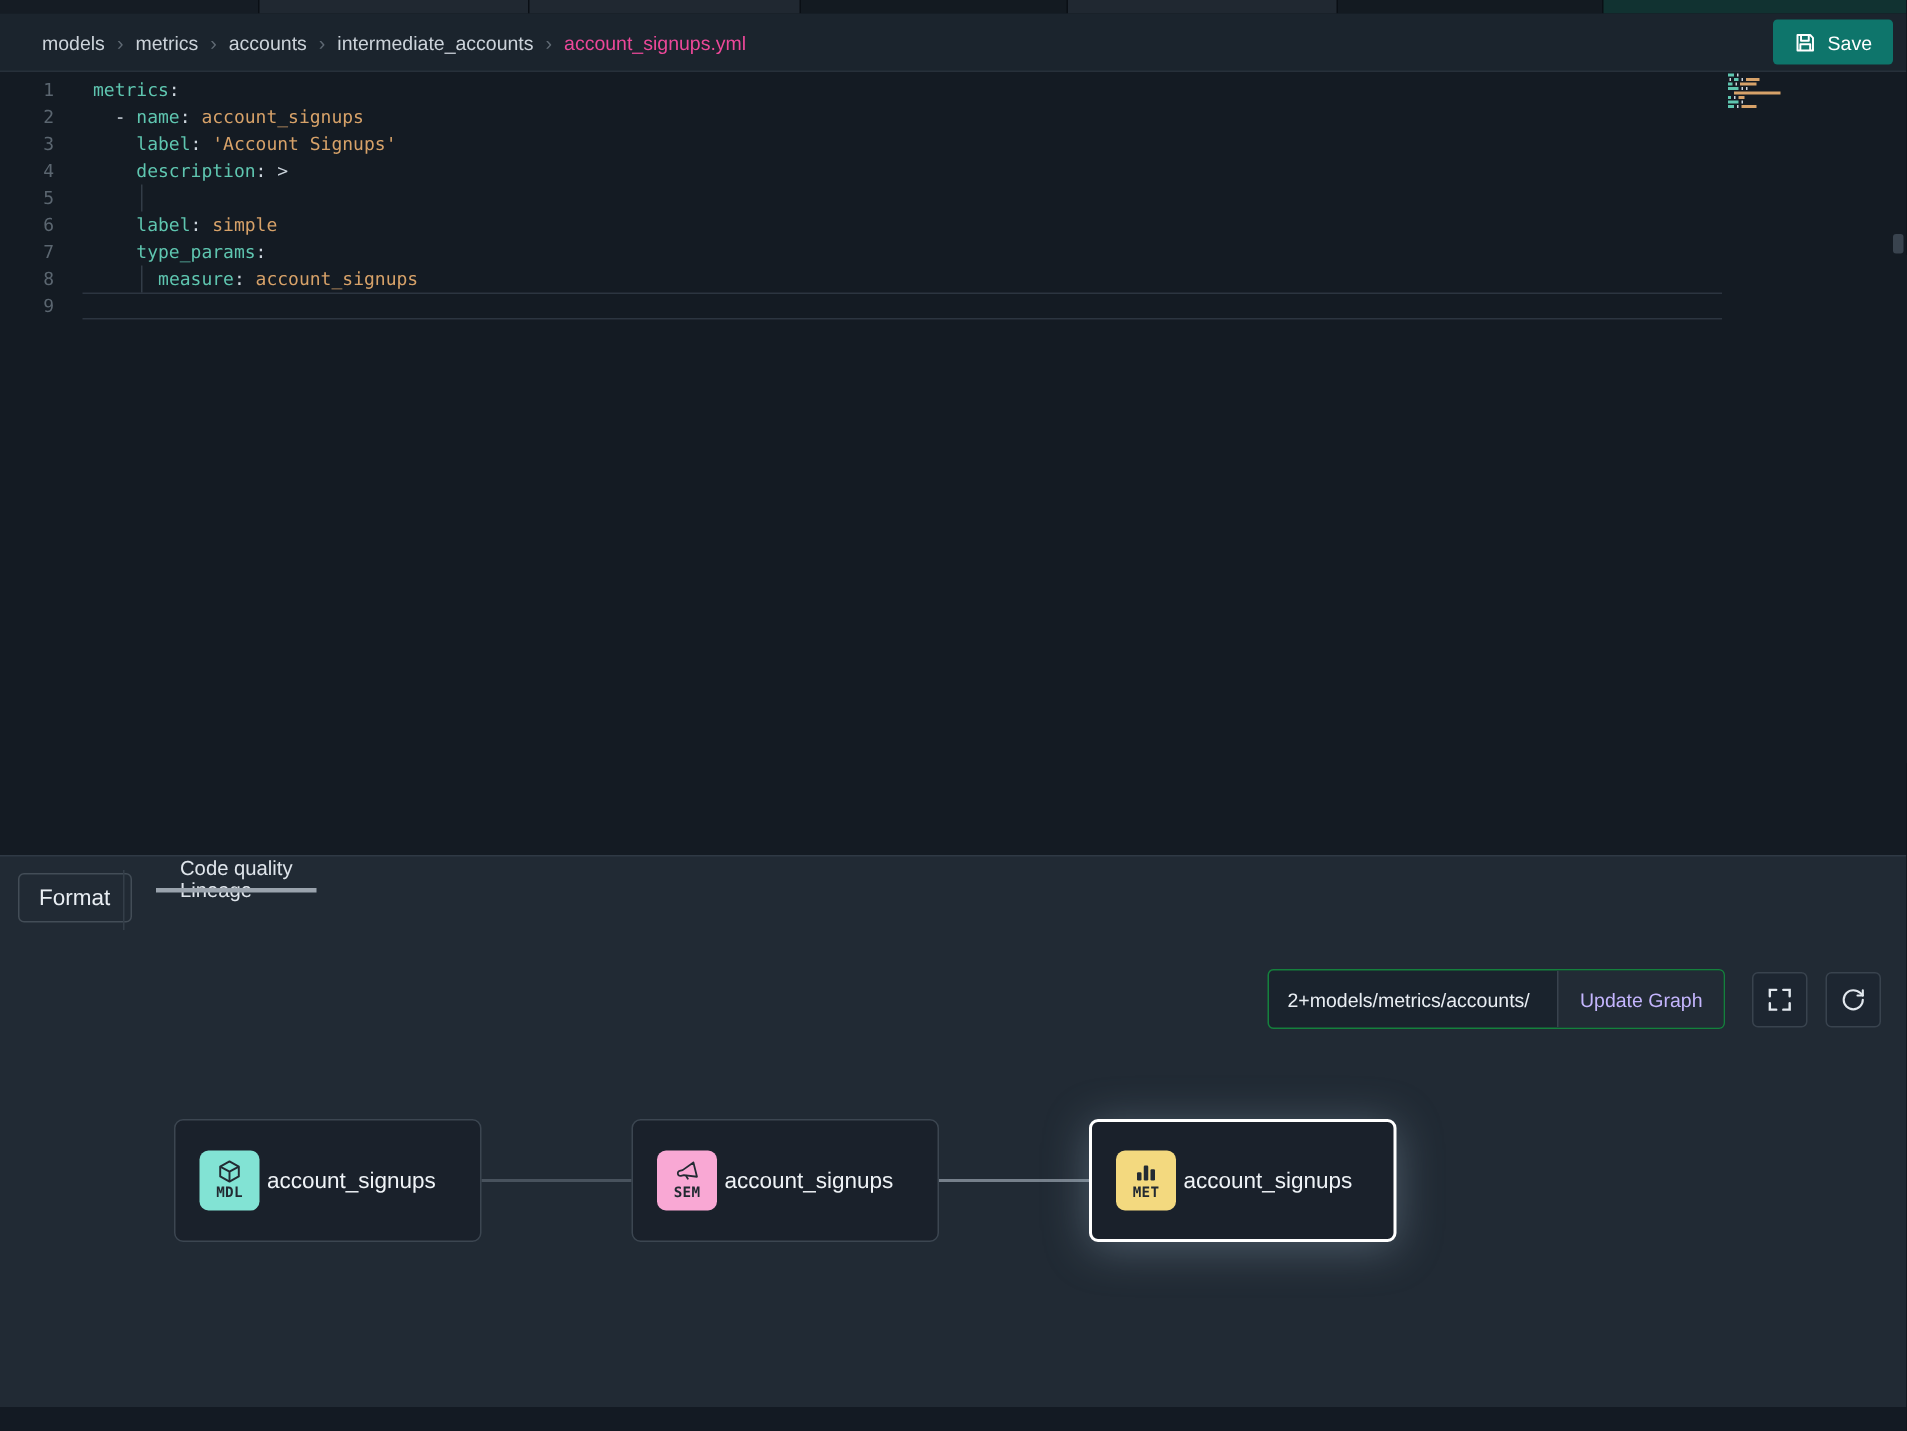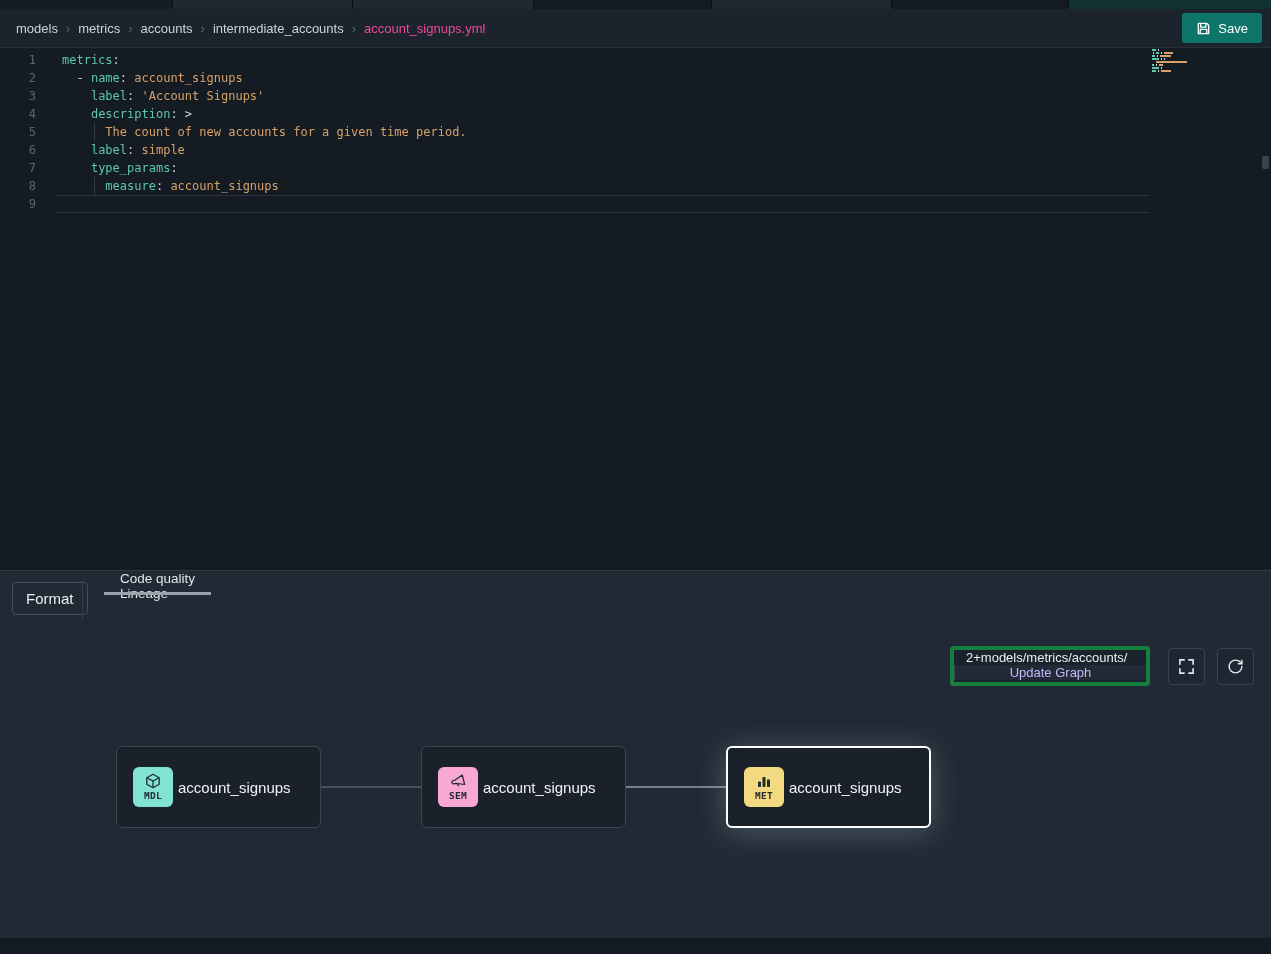--- a/index.html
+++ b/index.html
@@ -6,21 +6,21 @@
   body { background:#0a0f15; font-family:"Liberation Sans", sans-serif; }
   .app { position:relative; width:1271px; height:954px; background:#161d26; overflow:hidden; }
 
   
   .top-strip { position:absolute; top:0; left:0; right:0; height:9px; background:#0a0f15; display:flex; gap:1px; }
   .seg1{width:172px;background:#151c24}.seg2{width:179px;background:#202831}.seg3{width:180px;background:#202831}
   .seg4{width:177px;background:#131a21}.seg5{width:179px;background:#202831}.seg6{width:176px;background:#131a21}
   .seg7{flex:1;background:#113231}
 
   
-  .breadcrumb-bar { position:absolute; top:9px; left:0; right:0; height:39px; background:#1b242d; border-bottom:1px solid #27303a; display:flex; align-items:center; padding:0 9px 0 16px; }
+  .breadcrumb-bar { position:absolute; top:9px; left:0; right:0; height:39px; background:#1b242d; border-bottom:1px solid #27303a; display:flex; align-items:center; padding:0 9px 0 28px; }
   .crumbs { display:flex; align-items:center; gap:8px; font-size:13px; color:#ccd3da; flex:1; }
   .crumb { cursor:pointer; }
   .crumb:last-child { color:#ec4899; }
   .chev { color:#5f6973; font-size:13px; }
   .save-btn { display:flex; align-items:center; gap:7px; background:#0e756b; color:#fff; border:none; border-radius:3px; height:30px; padding:0 14px; font-size:13px; cursor:pointer; font-family:inherit; }
 
   
   .editor { position:absolute; top:48px; left:0; right:0; height:522px; background:#141b23; font-family:"DejaVu Sans Mono", monospace; font-size:12px; }
   .lines { padding-top:3px; }
   .code-line { display:flex; height:18px; line-height:18px; white-space:pre; }
@@ -38,21 +38,21 @@
   
   .bottom-panel { position:absolute; top:570px; left:0; right:0; height:368px; background:#212a34; border-top:1px solid #2f3944; }
   .panel-header { position:relative; height:60px; }
   .format-btn { position:absolute; left:12px; top:11px; height:33px; padding:0 13px; background:transparent; border:1px solid #434d57; border-radius:4px; color:#e9eef3; font-size:15px; cursor:pointer; font-family:inherit; }
   .vsep { position:absolute; left:82px; top:9px; height:40px; width:1px; background:#343e49; }
   .tabs { position:absolute; left:104px; top:0; height:60px; display:flex;flex-direction:column; }
   .tab { position:relative; padding:0 16px; display:flex; align-items:center; font-size:13.5px; color:#dfe5eb; cursor:pointer; }
   .tab.active::after { content:""; position:absolute; left:0; right:0; bottom:6px; height:3px; background:#9aa3ad; }
 
   .graph-controls { position:absolute; top:75px; right:17px; height:40px; display:flex; align-items:center; }
-  .selector-group { display:flex; height:40px; border:4px solid #15803d; border-radius:4px; overflow:hidden; background:#1a232d;flex-direction:column; }
+  .selector-group { display:flex; height:40px; border:1px solid #15803d; border-radius:4px; overflow:hidden; background:#1a232d; }
   .selector-group input { width:192px; background:transparent; border:none; color:#e9eef3; font-size:13px; padding:0 12px; outline:none; font-family:inherit; }
   .update-btn { border:none; border-left:1px solid #39434e; background:#222b35; color:#c4b5fd; font-size:13px; padding:0 14px; cursor:pointer; font-family:inherit; }
   .icon-btn { width:37px; height:37px; border:1px solid #39434e; background:#1d2631; border-radius:4px; display:flex; align-items:center; justify-content:center; cursor:pointer; }
   .gap18 { margin-left:18px; } .gap12 { margin-left:12px; }
 
   .canvas { position:absolute; top:130px; left:0; right:0; bottom:16px; }
   .edge { position:absolute; top:85px; height:2px; width:100px; }
   .e1 { left:321px; background:#48525d; } .e2 { left:626px; background:#76808b; }
   .node { position:absolute; top:45px; width:205px; height:82px; background:#1a212b; border:1px solid #3c4651; border-radius:6px; display:flex; align-items:center; padding-left:16px; gap:5px; cursor:pointer; }
   .node.selected { border:2px solid #ffffff; box-shadow:0 4px 30px rgba(160,185,205,.35); }
@@ -99,21 +99,21 @@
     </button>
   </div>
 
   <div class="editor">
     <div class="current-line"></div>
     <div class="lines">
         <div class="code-line"><span class="gutter">1</span><span class="code-text"><span class="tk-key">metrics</span><span class="tk-punc">:</span></span></div>
         <div class="code-line"><span class="gutter">2</span><span class="code-text"><span class="tk-punc">  - </span><span class="tk-key">name</span><span class="tk-punc">:</span><span class="tk-val"> account_signups</span></span></div>
         <div class="code-line"><span class="gutter">3</span><span class="code-text"><span class="tk-punc">    </span><span class="tk-key">label</span><span class="tk-punc">:</span><span class="tk-str"> 'Account Signups'</span></span></div>
         <div class="code-line"><span class="gutter">4</span><span class="code-text"><span class="tk-punc">    </span><span class="tk-key">description</span><span class="tk-punc">:</span><span class="tk-punc"> &gt;</span></span></div>
-        <div class="code-line"><span class="gutter">5</span><span class="code-text"><span class="tk-val">      The count of new accounts for a given time period.</span></span></div>
+        <div class="code-line"><span class="gutter">5</span></div>
         <div class="code-line"><span class="gutter">6</span><span class="code-text"><span class="tk-punc">    </span><span class="tk-key">label</span><span class="tk-punc">:</span><span class="tk-val"> simple</span></span></div>
         <div class="code-line"><span class="gutter">7</span><span class="code-text"><span class="tk-punc">    </span><span class="tk-key">type_params</span><span class="tk-punc">:</span></span></div>
         <div class="code-line"><span class="gutter">8</span><span class="code-text"><span class="tk-punc">      </span><span class="tk-key">measure</span><span class="tk-punc">:</span><span class="tk-val"> account_signups</span></span></div>
         <div class="code-line"><span class="gutter">9</span><span class="code-text"></span></div>
       </div>
     <div class="indent-guide g5"></div>
     <div class="indent-guide g8"></div>
     <div class="minimap">
         <div class="mini-line"><span class="mini-seg tk-key" style="width: 4.34px;"></span><span class="mini-seg tk-punc" style="width: 1px;"></span></div>
         <div class="mini-line"><span class="mini-seg tk-punc" style="width: 1px; margin-left: 1.24px;"></span><span class="mini-seg tk-key" style="width: 2.48px;"></span><span class="mini-seg tk-punc" style="width: 1px;"></span><span class="mini-seg tk-val" style="width: 9.3px;"></span></div>

